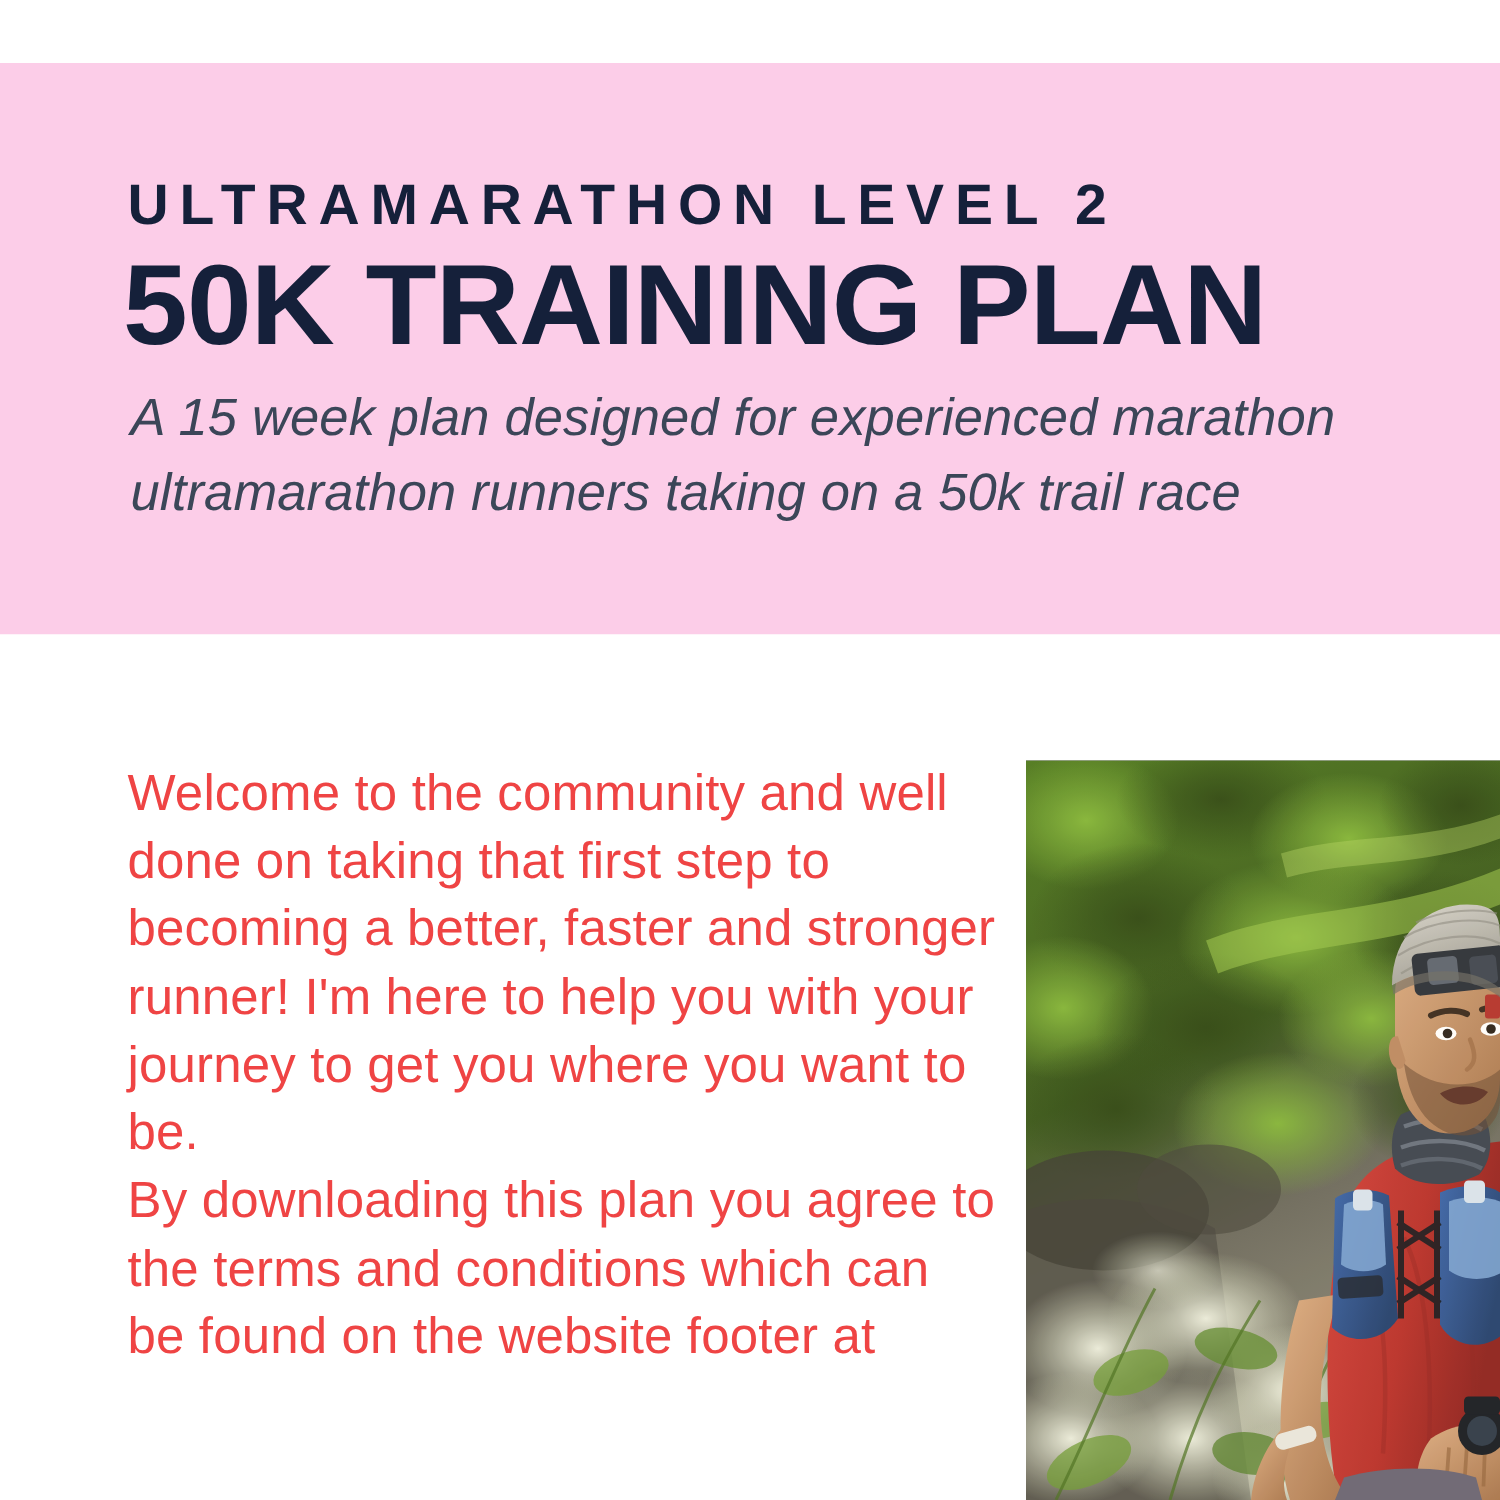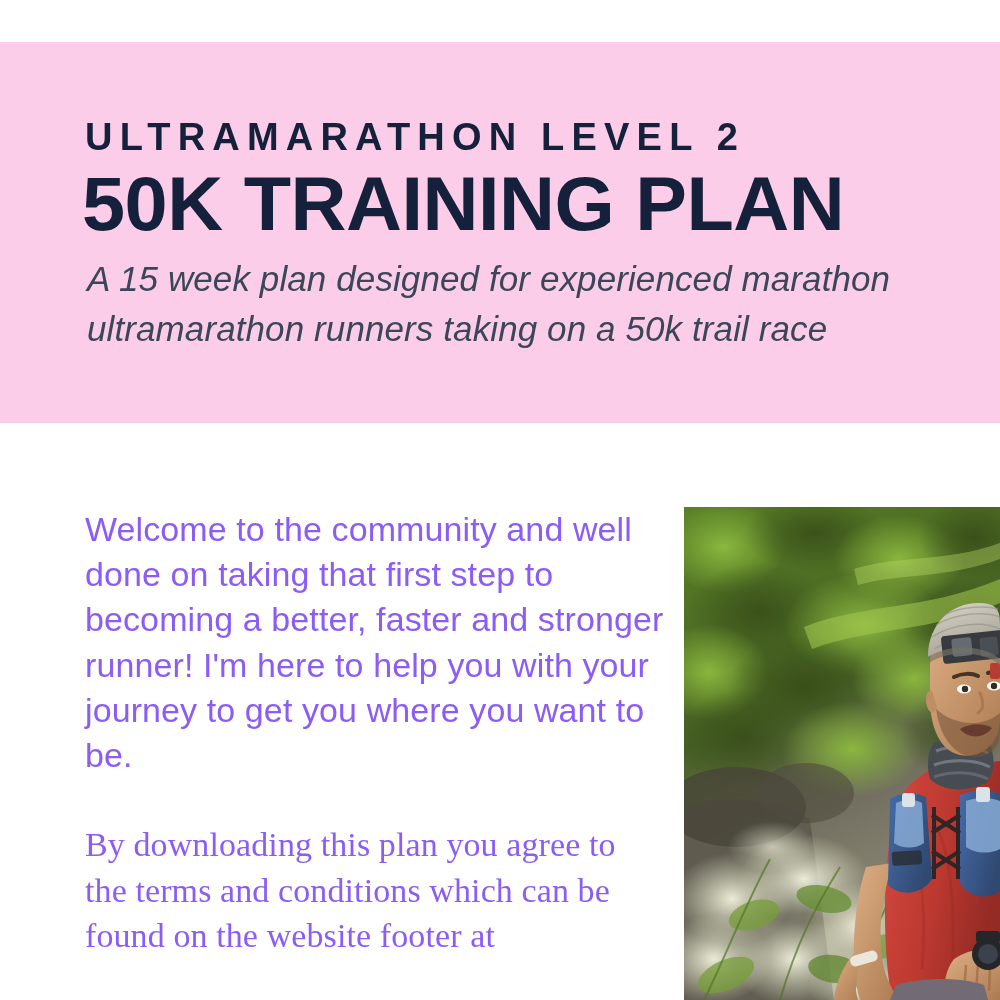--- a/index.html
+++ b/index.html
@@ -110,28 +110,26 @@
     position: absolute;
     left: 85px;
     top: 84px;
     width: 580px;
   }
 
   .body-par {
     font-family: "Liberation Sans", sans-serif;
     font-size: 34px;
     font-weight: 300;
-    color: #8b5cf6;
+    color: #ef4444;
     line-height: 1.33;
     letter-spacing: 0.1px;
     margin: 0;
   }
   .body-par + .body-par {
-    margin-top: 44px;
-    font-family: Liberation Serif, serif;
   }
 
   
   .photo {
     position: absolute;
     left: 684px;
     top: 84px;
     width: 316px;
     height: 493px;
     overflow: hidden;

